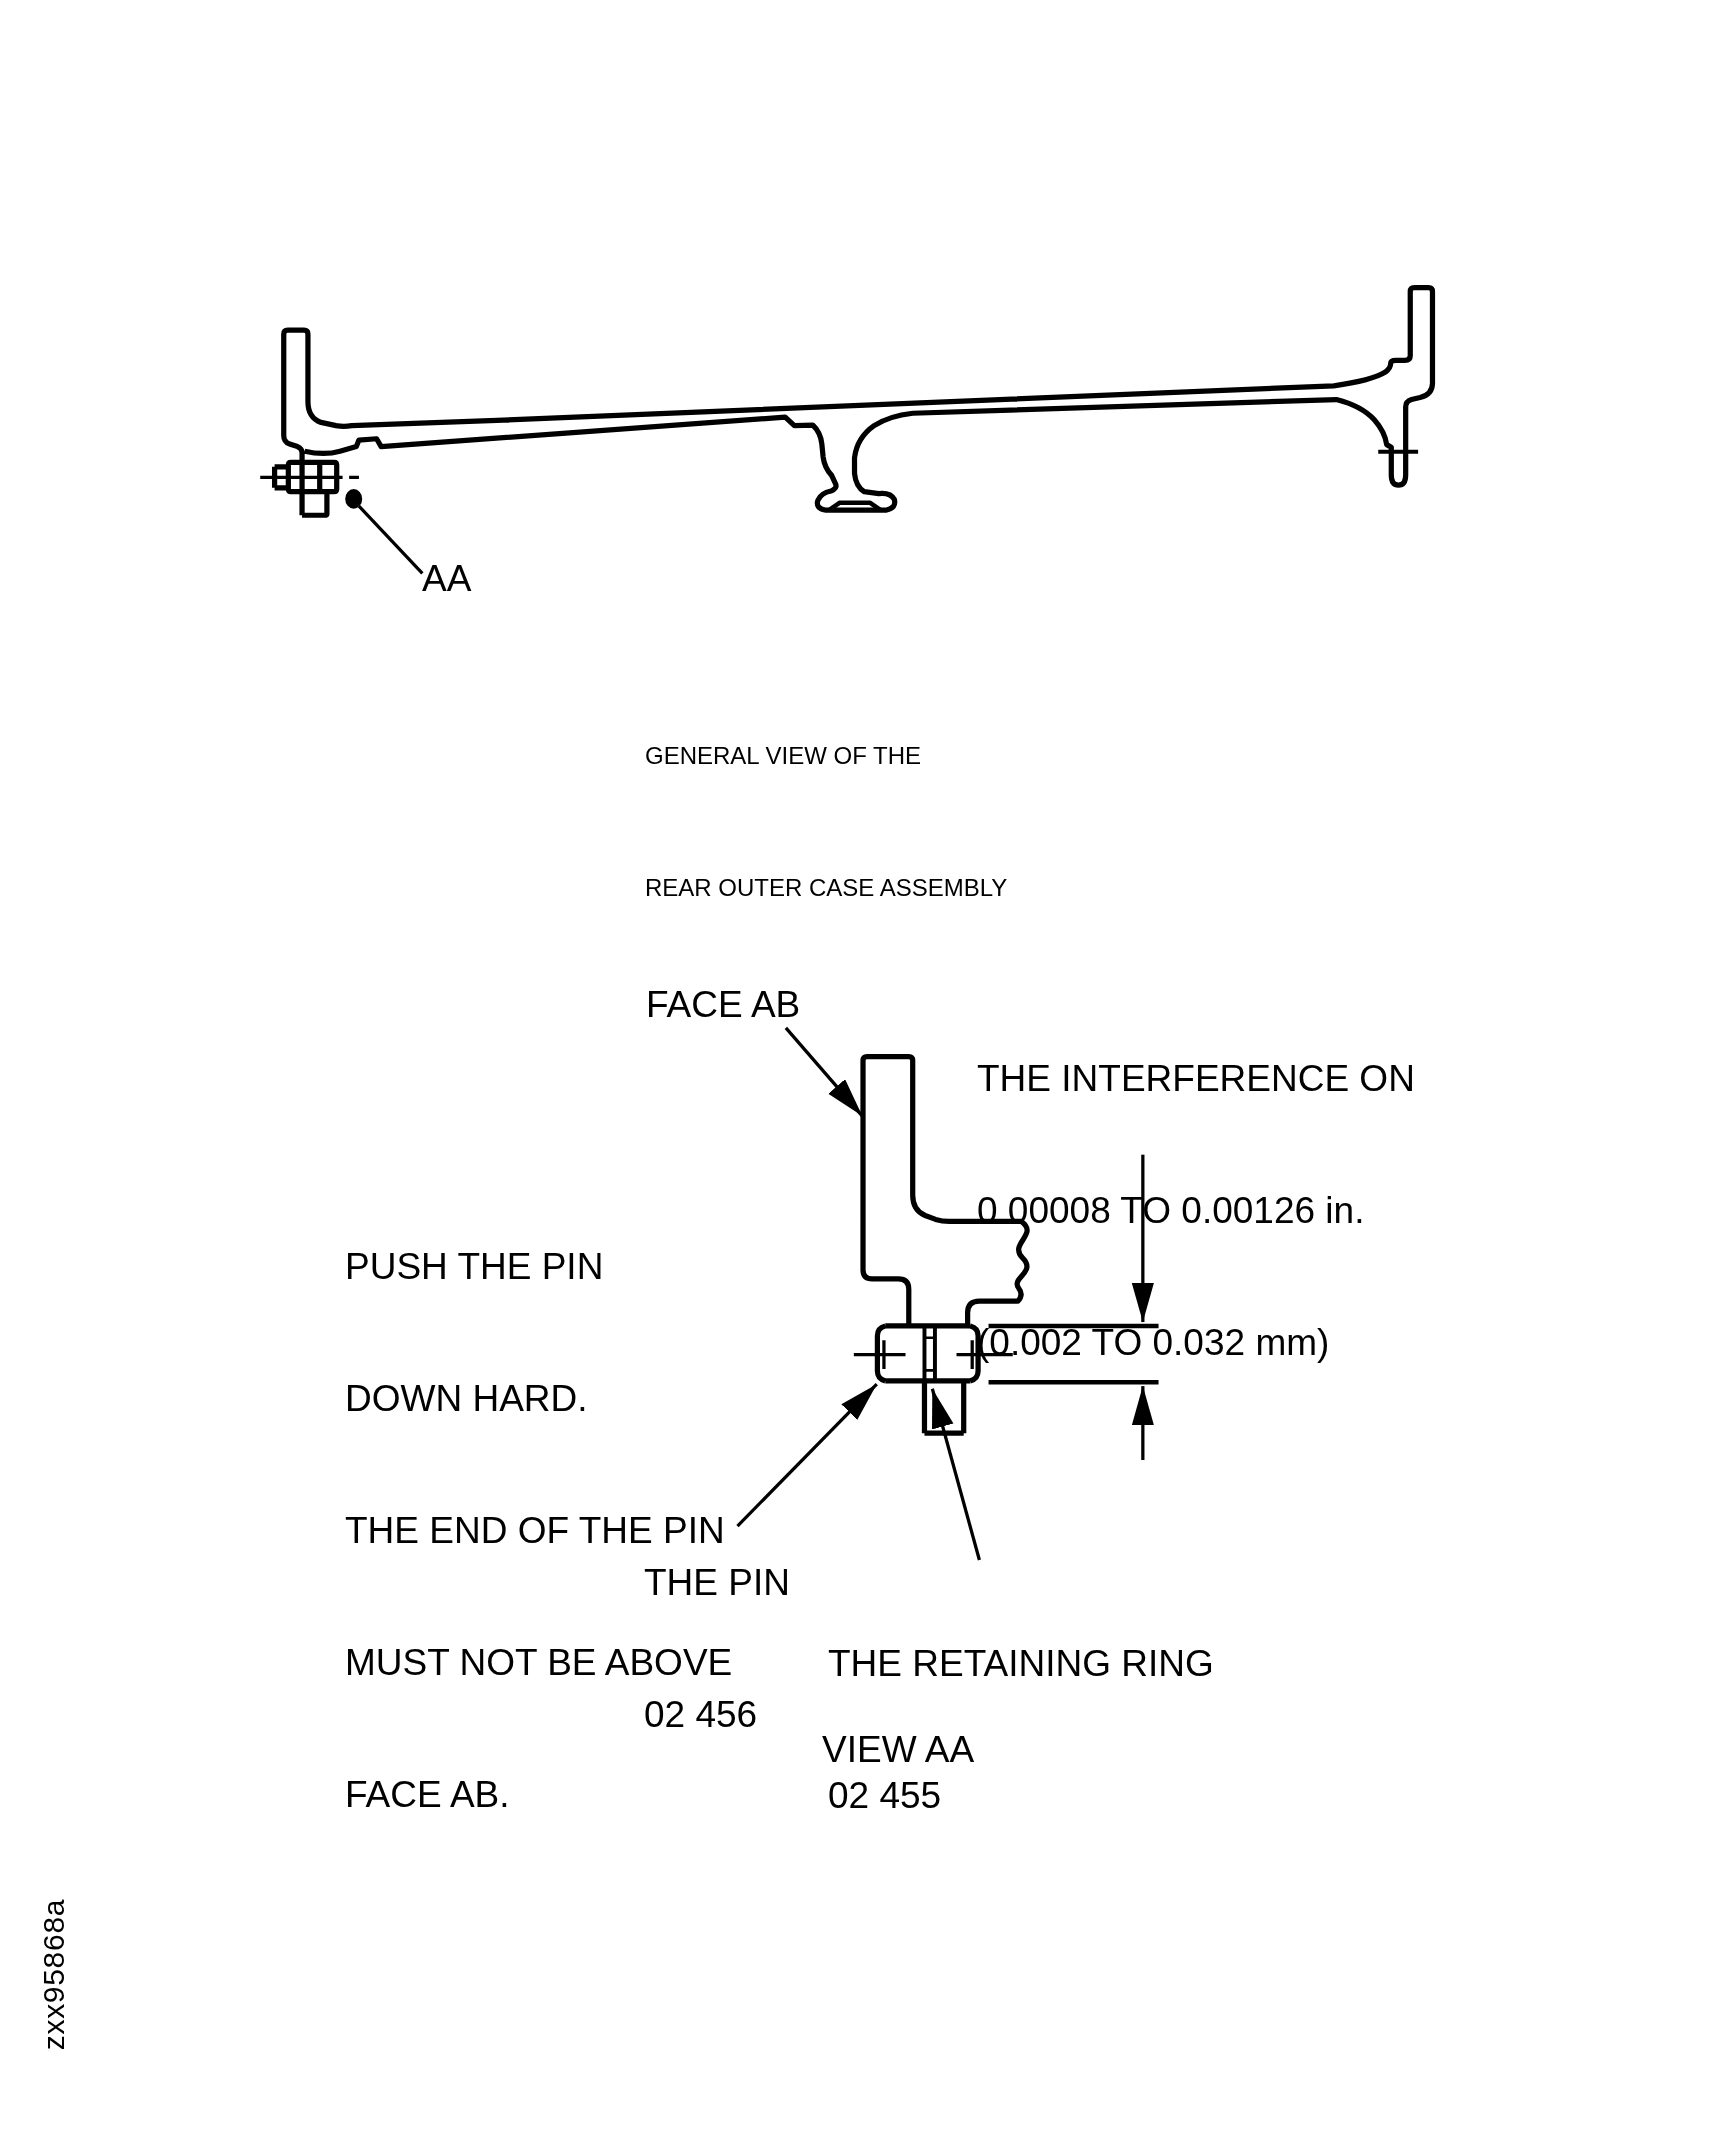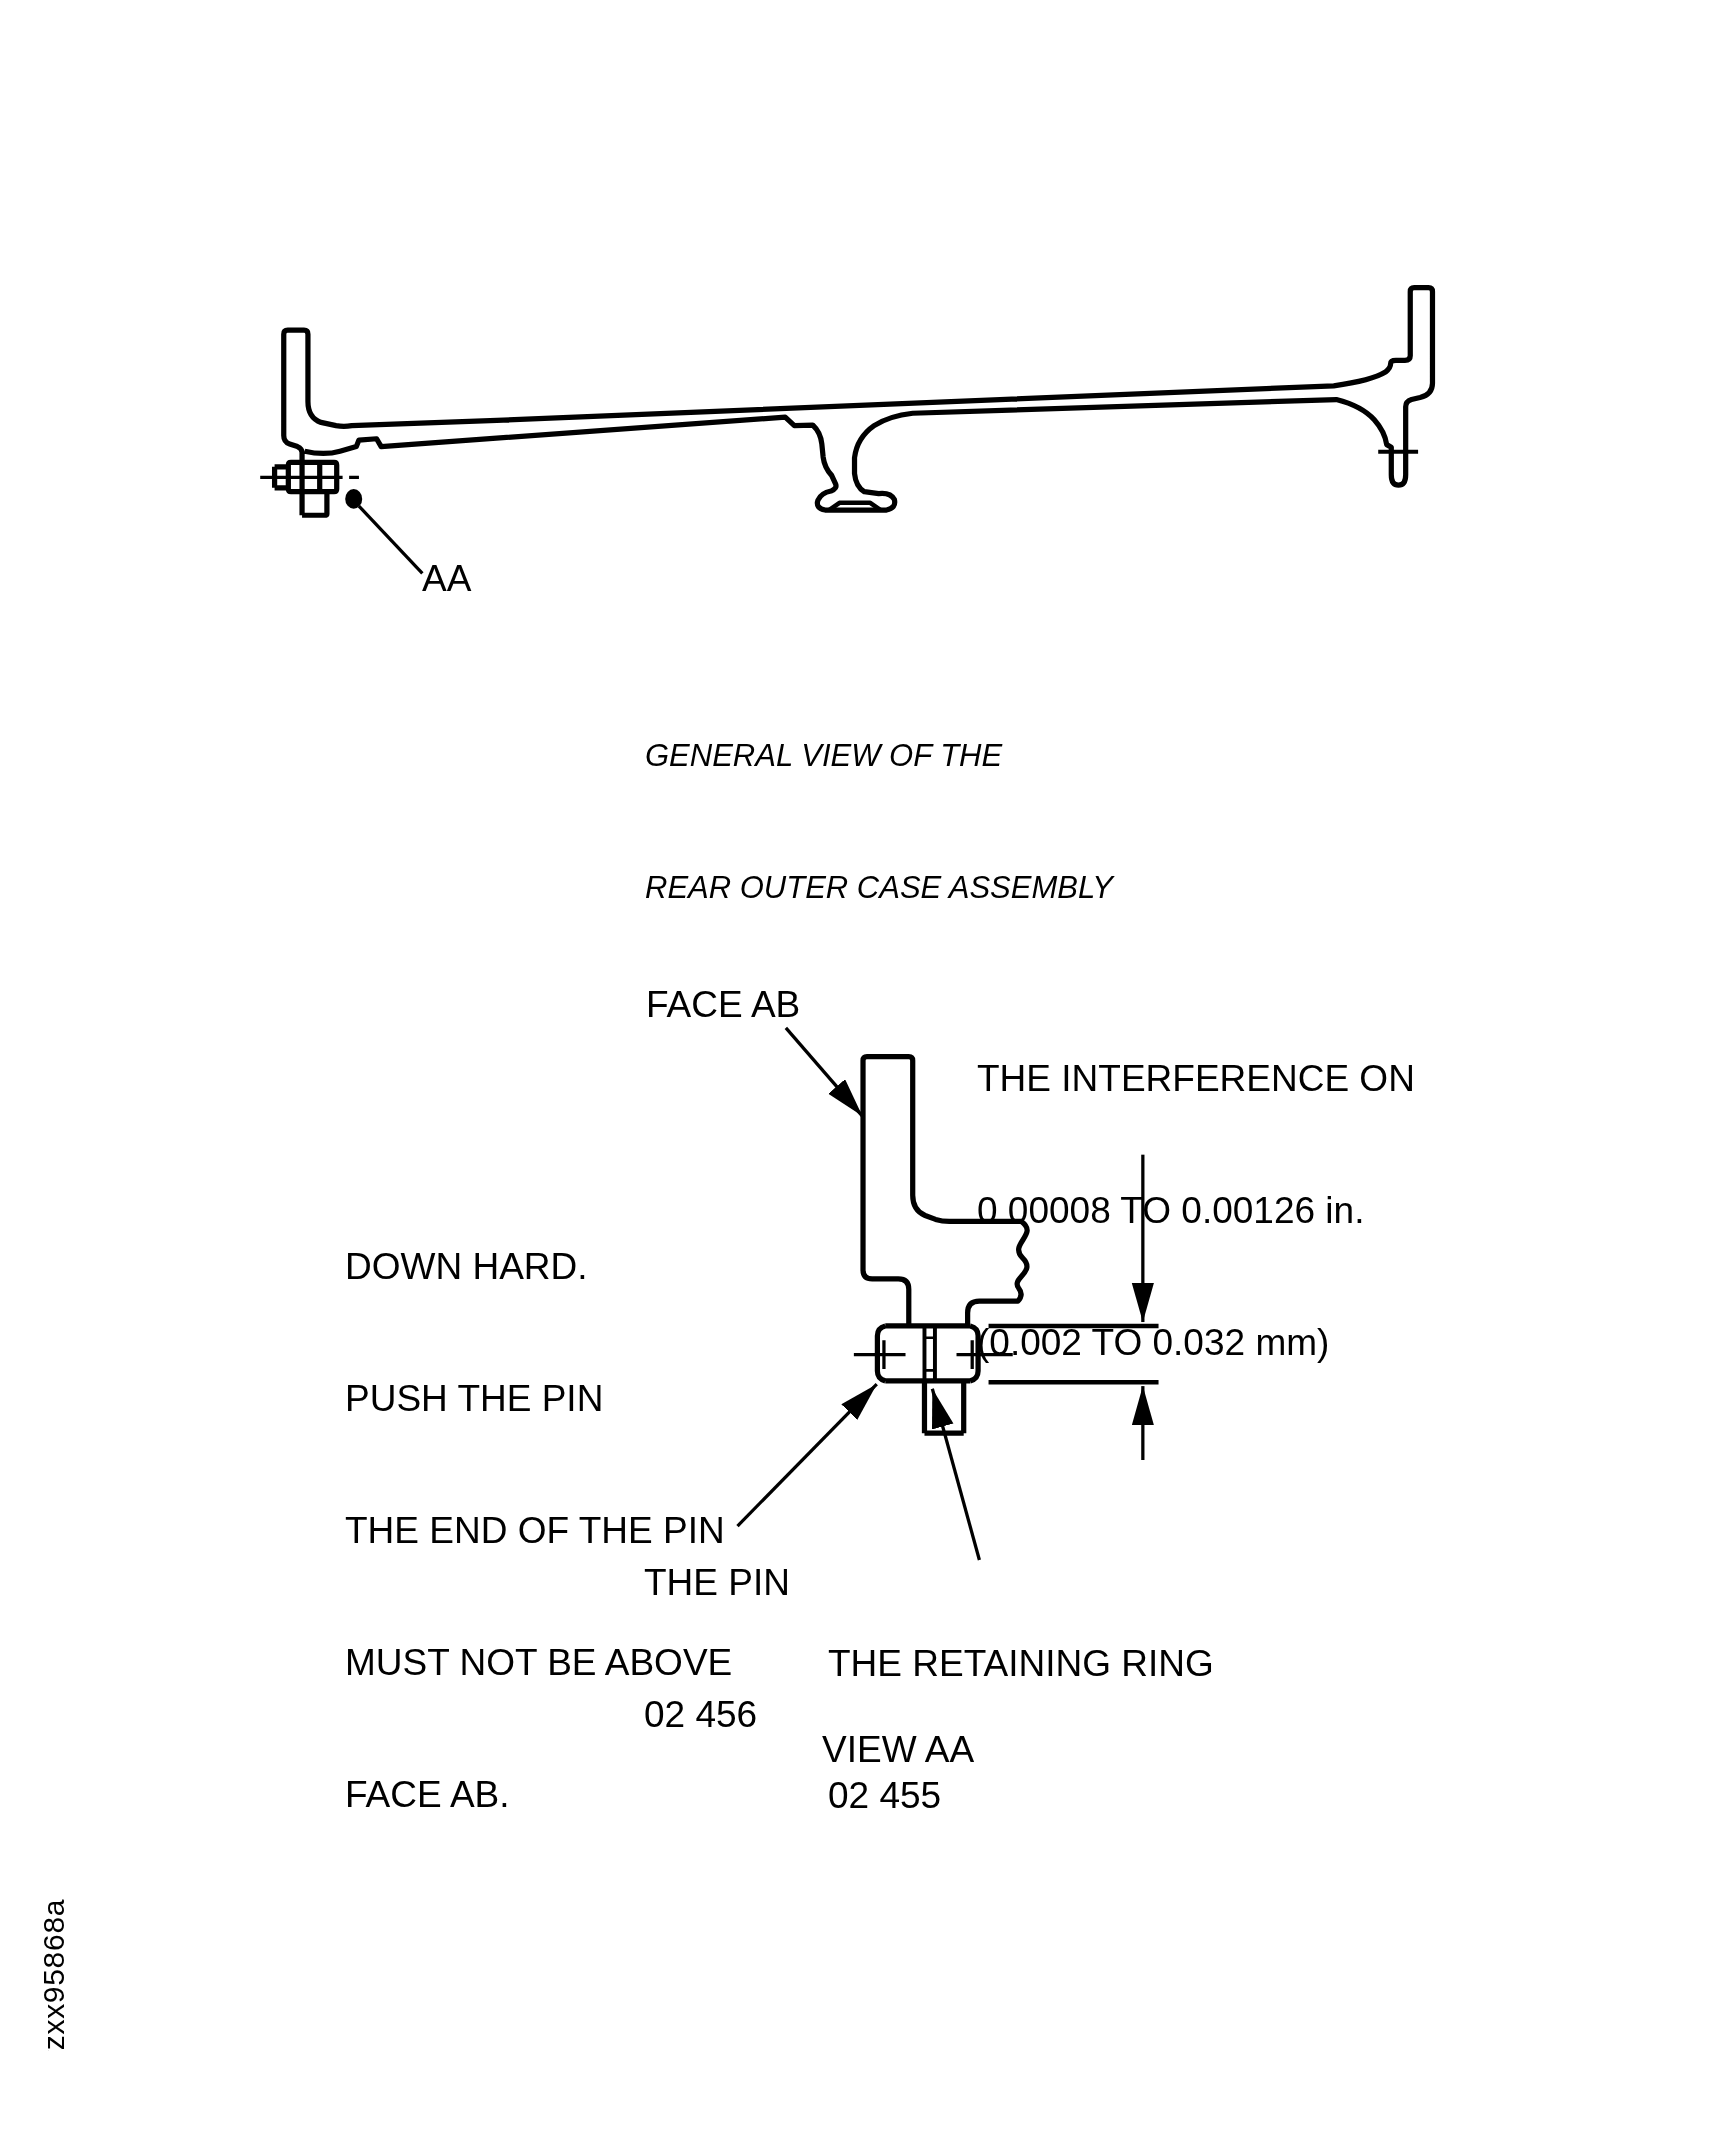--- a/index.html
+++ b/index.html
@@ -20,21 +20,21 @@
   .ink { stroke: #000000; fill: none; stroke-linejoin: round; }
   .lbl {
     position: absolute;
     font-size: 37px;
     line-height: 44px;
     letter-spacing: 0px;
     white-space: pre;
     color: #000000;
   }
   .lbl div { white-space: pre; }
-  .caption-lbl { font-size: 31px; font-style: italic; }
+  .caption-lbl { font-size: 24px; }
   .pwv-lbl { font-size: 41px; line-height: 46px; }
   .sidemark-lbl {
     position: absolute;
     left: 37px;
     top: 2090px;
     transform: rotate(-90deg);
     transform-origin: 0 0;
     font-size: 30px;
     line-height: 34px;
     letter-spacing: 0.7px;
@@ -136,22 +136,22 @@
 
   <div class="lbl" style="left:646px; top:983px;">FACE AB</div>
 
   <div class="lbl" style="left:977px; top:969px;">
     <div>THE INTERFERENCE ON</div>
     <div>0.00008 TO 0.00126 in.</div>
     <div>(0.002 TO 0.032 mm)</div>
   </div>
 
   <div class="lbl" style="left:345px; top:1157px;">
+    <div>PUSH THE PIN</div>
     <div>DOWN HARD.</div>
-    <div>PUSH THE PIN</div>
     <div>THE END OF THE PIN</div>
     <div>MUST NOT BE ABOVE</div>
     <div>FACE AB.</div>
   </div>
 
   <div class="lbl" style="left:644px; top:1473px;">
     <div>THE PIN</div>
     <div>02 456</div>
   </div>
 

